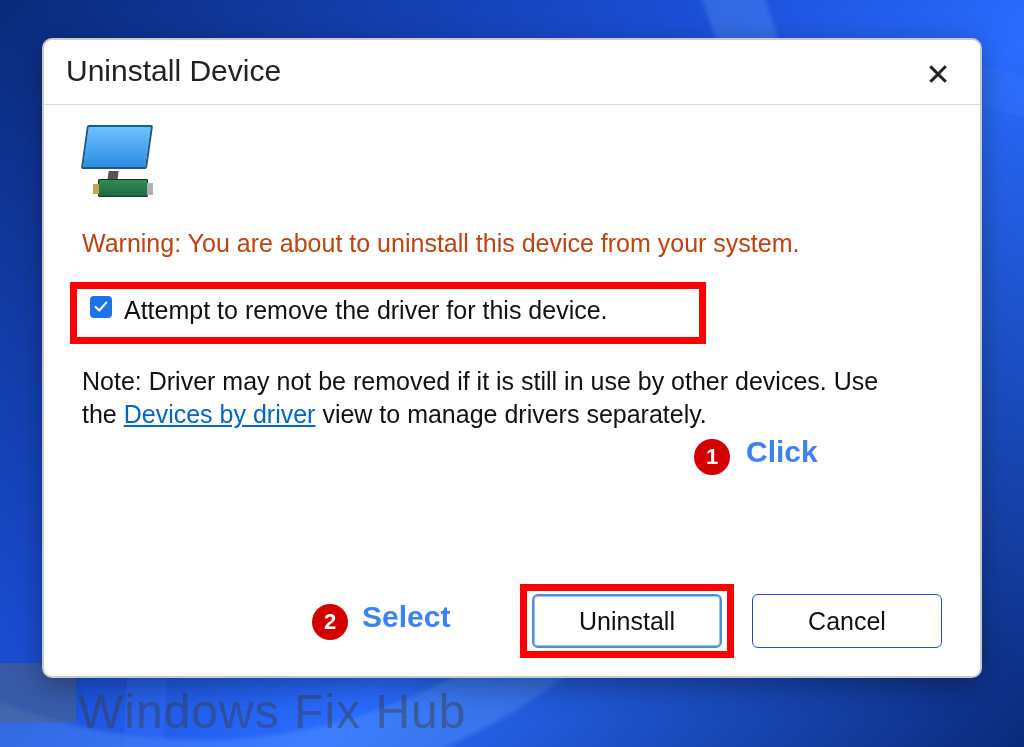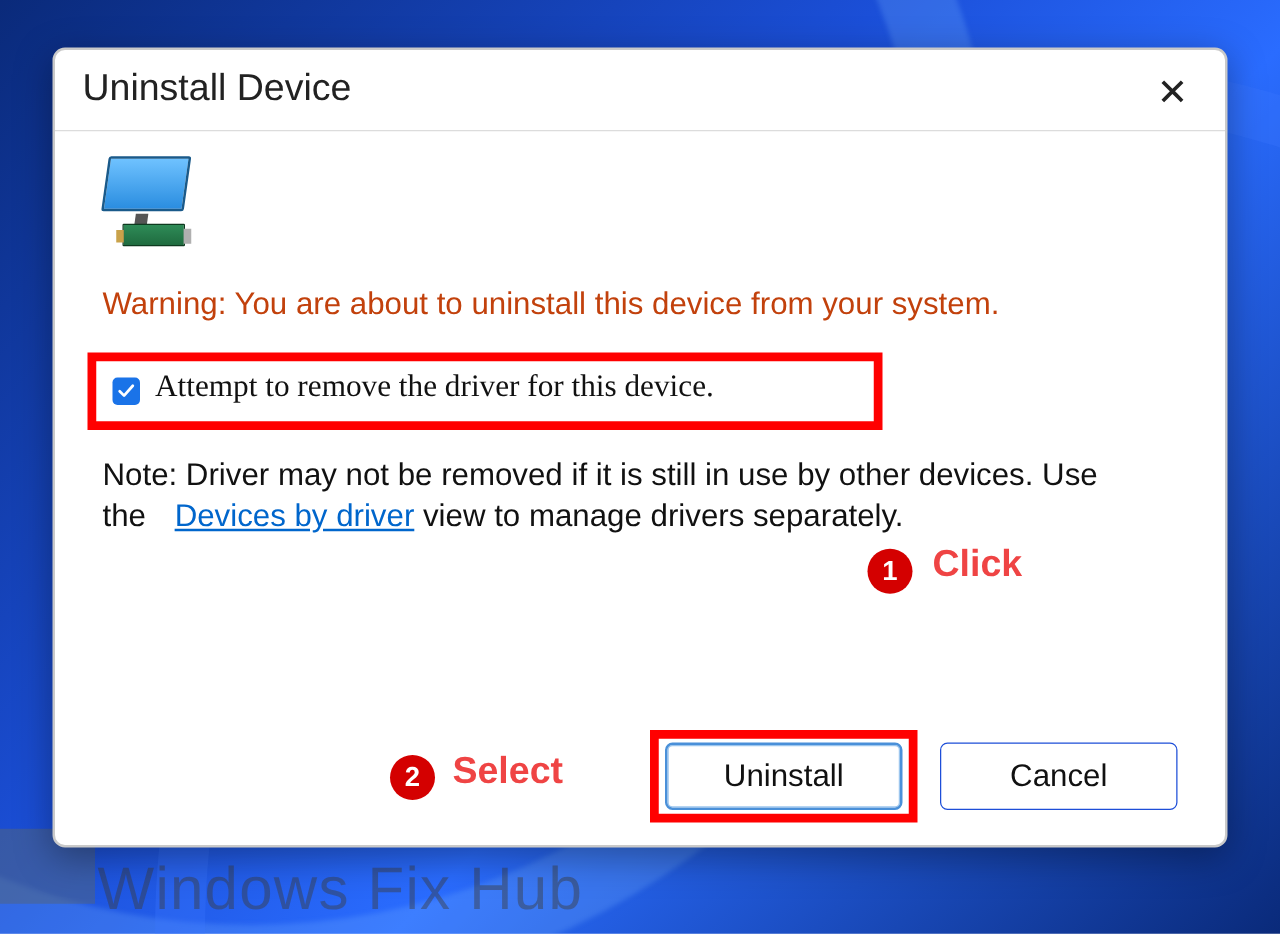--- a/index.html
+++ b/index.html
@@ -110,26 +110,25 @@
 
   .warning-text {
     font-size: 25px;
     color: #c2410c;
     margin: 22px 0 28px 0;
     line-height: 1.3;
   }
 
   .checkbox-row {
     display: flex;
-    align-items: flex-end;
+    align-items: flex-start;
     gap: 12px;
     padding: 8px 8px;
     position: relative;
     width: 620px;
-    font-family: Liberation Serif, serif;
   }
   .checkbox-box {
     width: 22px; height: 22px;
     background: #1a73e8;
     border-radius: 4px;
     display: flex; align-items: center; justify-content: center;
     flex-shrink: 0;
   }
   .checkbox-box svg { width: 14px; height: 14px; }
   .checkbox-label {
@@ -148,21 +147,20 @@
     font-size: 25px;
     color: #111;
     margin-top: 32px;
     line-height: 1.35;
     max-width: 820px;
   }
   .link {
     color: #0066cc;
     text-decoration: underline;
     cursor: pointer;
-    margin-left: 16px;
   }
 
   .button-row {
     display: flex;
     justify-content: flex-end;
     gap: 30px;
     padding: 0 38px 28px 0;
     align-items: center;
     position: relative;
   }
@@ -195,21 +193,21 @@
     background: #d40000;
     border-radius: 50%;
     color: #fff;
     font-weight: 700;
     font-size: 22px;
     display: flex; align-items: center; justify-content: center;
     z-index: 5;
   }
   .badge-label {
     position: absolute;
-    color: #ef4444;
+    color: #3b82f6;
     font-weight: 700;
     font-size: 30px;
     z-index: 5;
   }
 
   
   .watermark {
     position: absolute;
     bottom: 8px; left: 78px;
     font-size: 48px;

